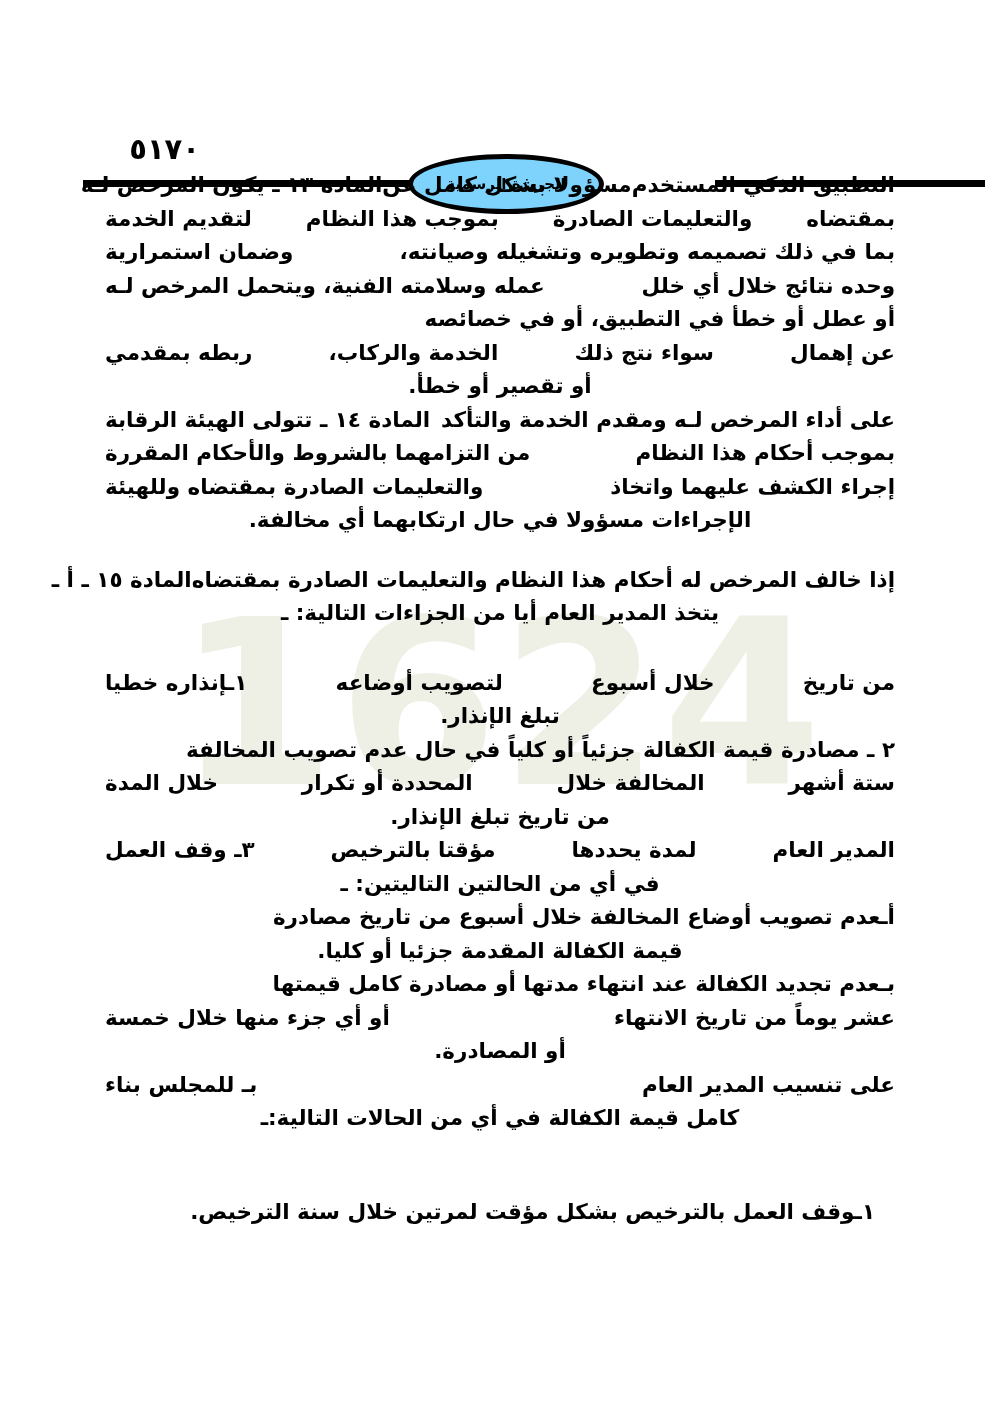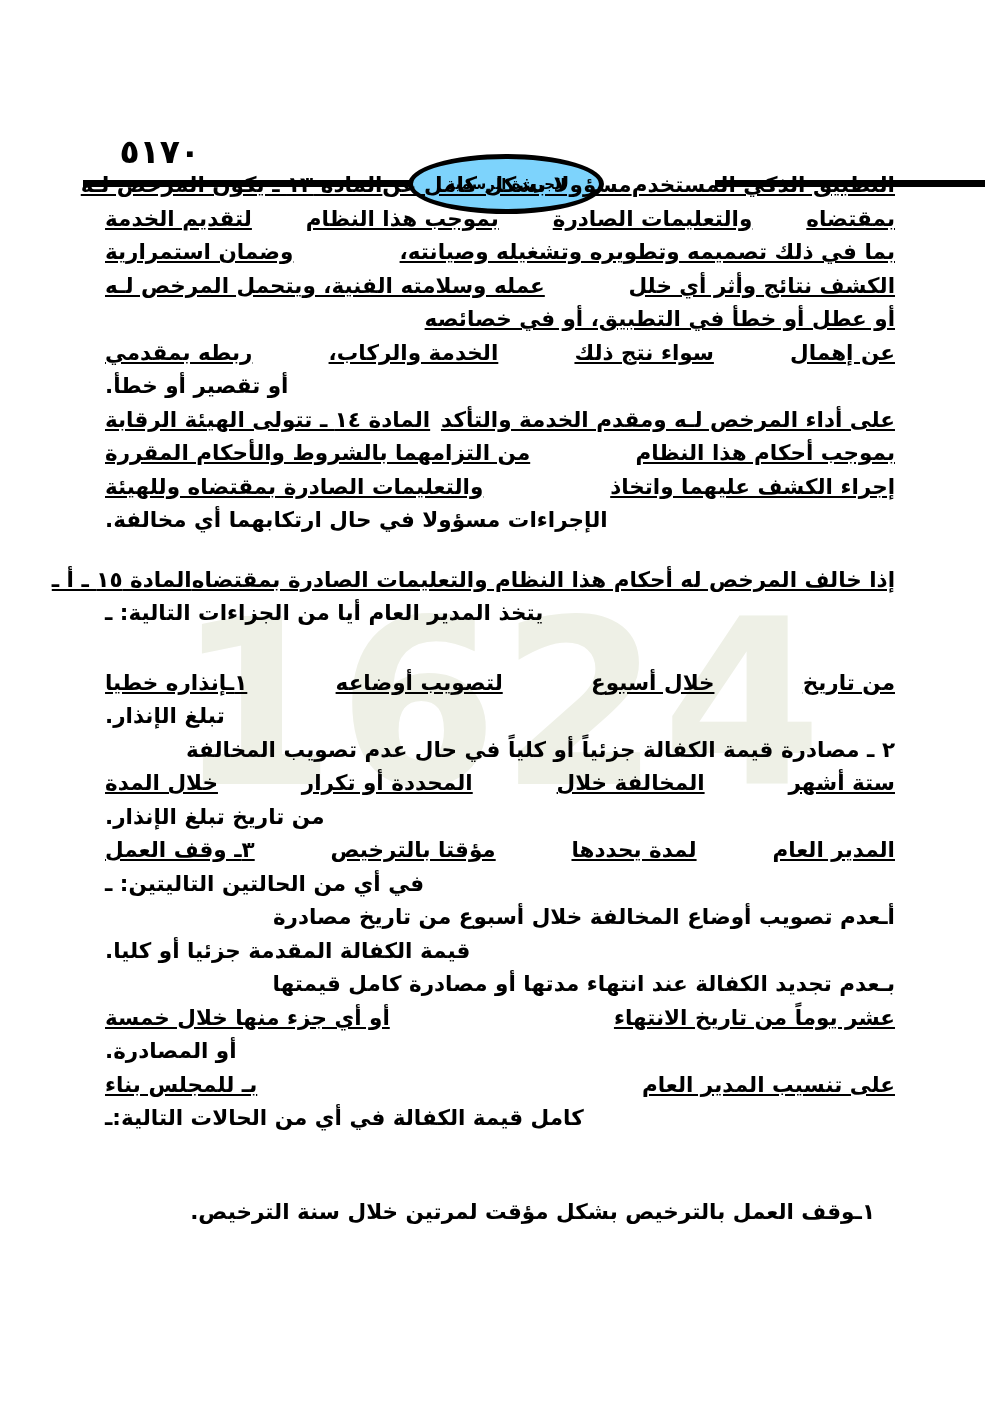--- a/index.html
+++ b/index.html
@@ -49,21 +49,21 @@
     left: 0;
     top: 60px;
     width: 1000px;
     height: 80px;
     z-index: 2;
   }
   .page-number {
     position: absolute;
     right: 800px;
     top: 72px;
-    font-size: 33px;
+    font-size: 29px;
     font-weight: 700;
     letter-spacing: 1px;
     direction: rtl;
     white-space: nowrap;
   }
   .rule-left, .rule-right {
     position: absolute;
     top: 120px;
     height: 7px;
     background: #000;
@@ -112,23 +112,23 @@
     font-family: "DejaVu Sans", "Liberation Sans", sans-serif;
     letter-spacing: -0.2px;
   }
 
   
   .just {
     display: flex;
     justify-content: space-between;
     white-space: nowrap;
   }
-  .just > span { white-space: pre; text-decoration: underline; }
+  .just > span { white-space: pre; }
   .r  { text-align: right; }
-  .l  { text-align: left; }
+  .l  { text-align: center; }
   .gap-md { height: 26px; }
   .gap-lg { height: 36px; }
 </style>
 </head>
 <body>
 
 <div class="page">
 
   <div class="watermark">1624</div>
 
@@ -153,21 +153,21 @@
         <span>بمقتضاه</span>
         <span>والتعليمات الصادرة</span>
         <span>بموجب هذا النظام</span>
         <span>لتقديم الخدمة</span>
       </div>
       <div class="ln just">
         <span>بما في ذلك تصميمه وتطويره وتشغيله وصيانته،</span>
         <span>وضمان استمرارية</span>
       </div>
       <div class="ln just">
-        <span>الكشف نتائج وأثر أي خلل</span>
+        <span>وحده نتائج خلال أي خلل</span>
         <span>عمله وسلامته الفنية، ويتحمل المرخص لـه</span>
       </div>
       <div class="ln just">
         <span>أو عطل أو خطأ في التطبيق، أو في خصائصه</span>
       </div>
       <div class="ln just">
         <span>عن إهمال</span>
         <span>سواء نتج ذلك</span>
         <span>الخدمة والركاب،</span>
         <span>ربطه بمقدمي</span>

